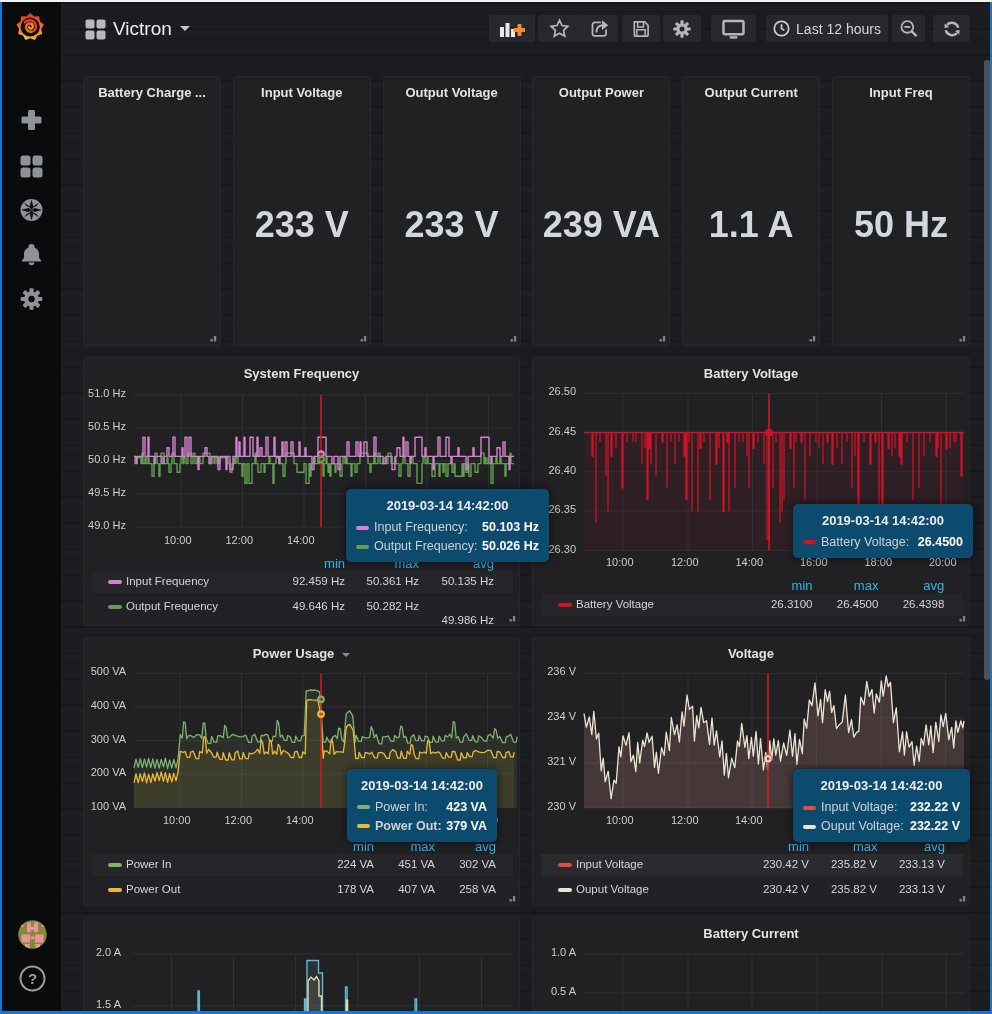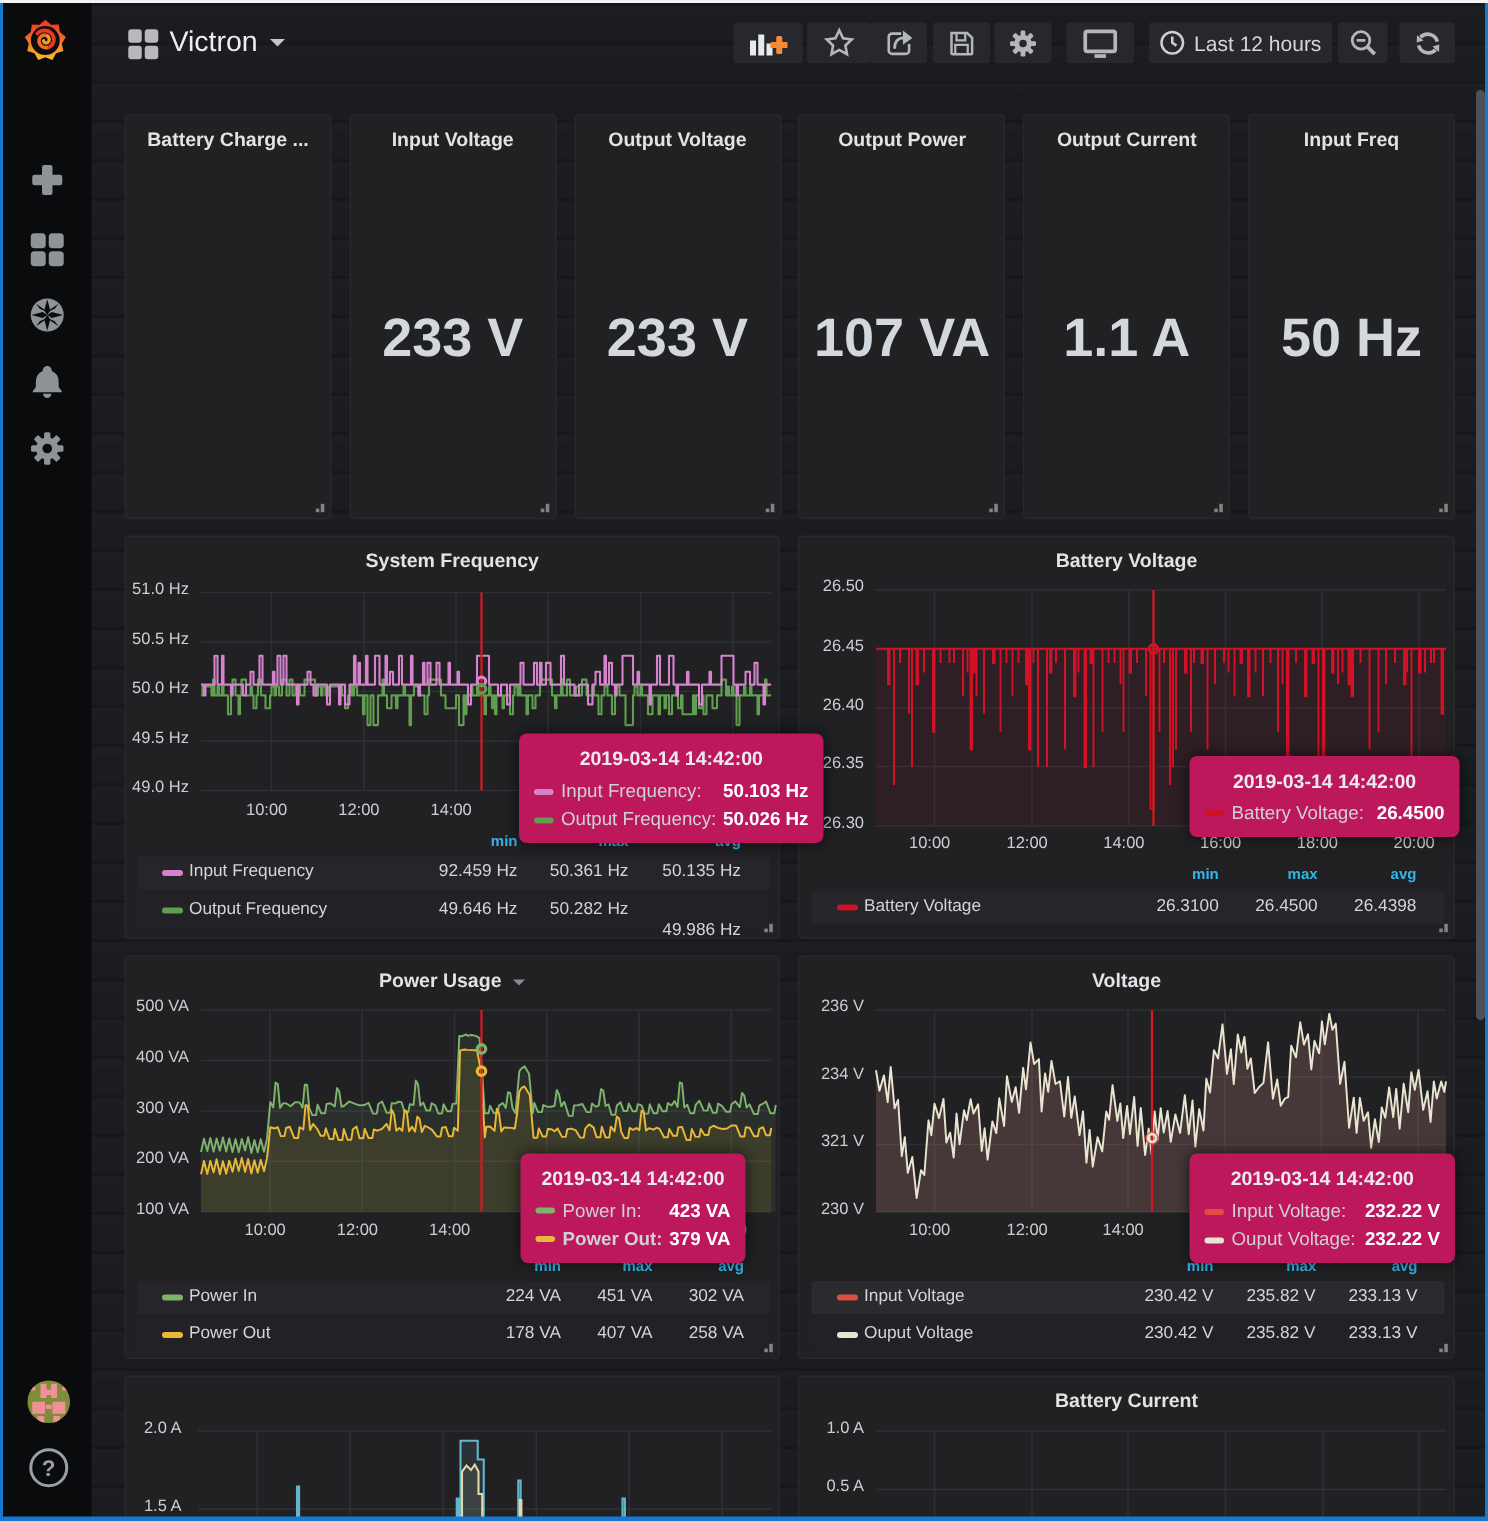--- a/index.html
+++ b/index.html
@@ -15,24 +15,24 @@
 .sic{position:absolute;left:2px;width:59px;z-index:21}
 #navbar{position:absolute;left:61px;top:2px;width:929px;height:74px}
 .navbtn{position:absolute;top:15px;height:27px;background:#26282d;border-radius:2px;display:flex;align-items:center;justify-content:center;color:#b4b6ba}
 .panel{position:absolute;background:#212124;border:1px solid #28282c;border-radius:3px}
 .ptitle{position:absolute;left:0;right:0;text-align:center;font-size:13px;font-weight:700;color:#e2e3e5;letter-spacing:0}
 .statval{position:absolute;left:0;right:0;text-align:center;font-weight:700;color:#d3d8df;font-size:36px}
 .axl{position:absolute;font-size:11px;color:#cdced1;white-space:nowrap}
 .axr{position:absolute;font-size:11px;color:#cdced1;text-align:right;white-space:nowrap}
 .leg{position:absolute;font-size:11.5px;color:#d4d5d7;white-space:nowrap}
 .legv{position:absolute;font-size:11.5px;color:#d4d5d7;text-align:right;white-space:nowrap}
-.leghead{position:absolute;font-size:10px;font-weight:700;color:#33b5e5;text-align:right;white-space:nowrap;width:44px}
+.leghead{position:absolute;font-size:13px;font-weight:400;color:#33b5e5;text-align:right;white-space:nowrap;width:44px}
 .dash{position:absolute;width:14px;height:4px;border-radius:2px}
 .legrow{position:absolute;background:#26262a;border-radius:1px}
-.tooltip{position:absolute;background:#be185d;border-radius:5px;z-index:40;box-shadow:0 0 10px rgba(0,0,0,0.6);font-size:12.5px;color:#d0d1d3;padding:9px 10px 6px 10px;white-space:nowrap}
+.tooltip{position:absolute;background:#0c4a6e;border-radius:5px;z-index:40;box-shadow:0 0 10px rgba(0,0,0,0.6);font-size:12.5px;color:#d0d1d3;padding:9px 10px 6px 10px;white-space:nowrap}
 .tt-title{text-align:center;font-weight:700;color:#ebebec;margin-bottom:5px;font-size:13px}
 .tt-row{position:relative;height:19px;line-height:19px}
 .tt-dash{display:inline-block;width:13px;height:4px;border-radius:2px;vertical-align:middle;margin-right:5px}
 .tt-val{position:absolute;right:0;top:0;font-weight:700;color:#fff}
 .rsz{position:absolute;right:3px;bottom:3px;width:7px;height:7px;z-index:5}
 svg{display:block}
 </style></head><body>
 <div id="stage">
 <div class="tex"></div>
 
@@ -236,21 +236,21 @@
 <div class="statval" style="top:127px">233 V</div>
 <svg class="rsz" width="8" height="8" viewBox="0 0 8 8">
         <g fill="#9b9b9b" opacity="0.8">
           <rect x="0.6" y="4.6" width="2.7" height="2.8"></rect>
           <rect x="4.4" y="1" width="2.7" height="6.4"></rect>
         </g>
       </svg>
 </div>
 <div class="panel" style="left:532.4px;top:76px;width:138px;height:270px">
 <div class="ptitle" style="top:8px">Output Power</div>
-<div class="statval" style="top:127px">107 VA</div>
+<div class="statval" style="top:127px">239 VA</div>
 <svg class="rsz" width="8" height="8" viewBox="0 0 8 8">
         <g fill="#9b9b9b" opacity="0.8">
           <rect x="0.6" y="4.6" width="2.7" height="2.8"></rect>
           <rect x="4.4" y="1" width="2.7" height="6.4"></rect>
         </g>
       </svg>
 </div>
 <div class="panel" style="left:682.2px;top:76px;width:138px;height:270px">
 <div class="ptitle" style="top:8px">Output Current</div>
 <div class="statval" style="top:127px">1.1 A</div>

